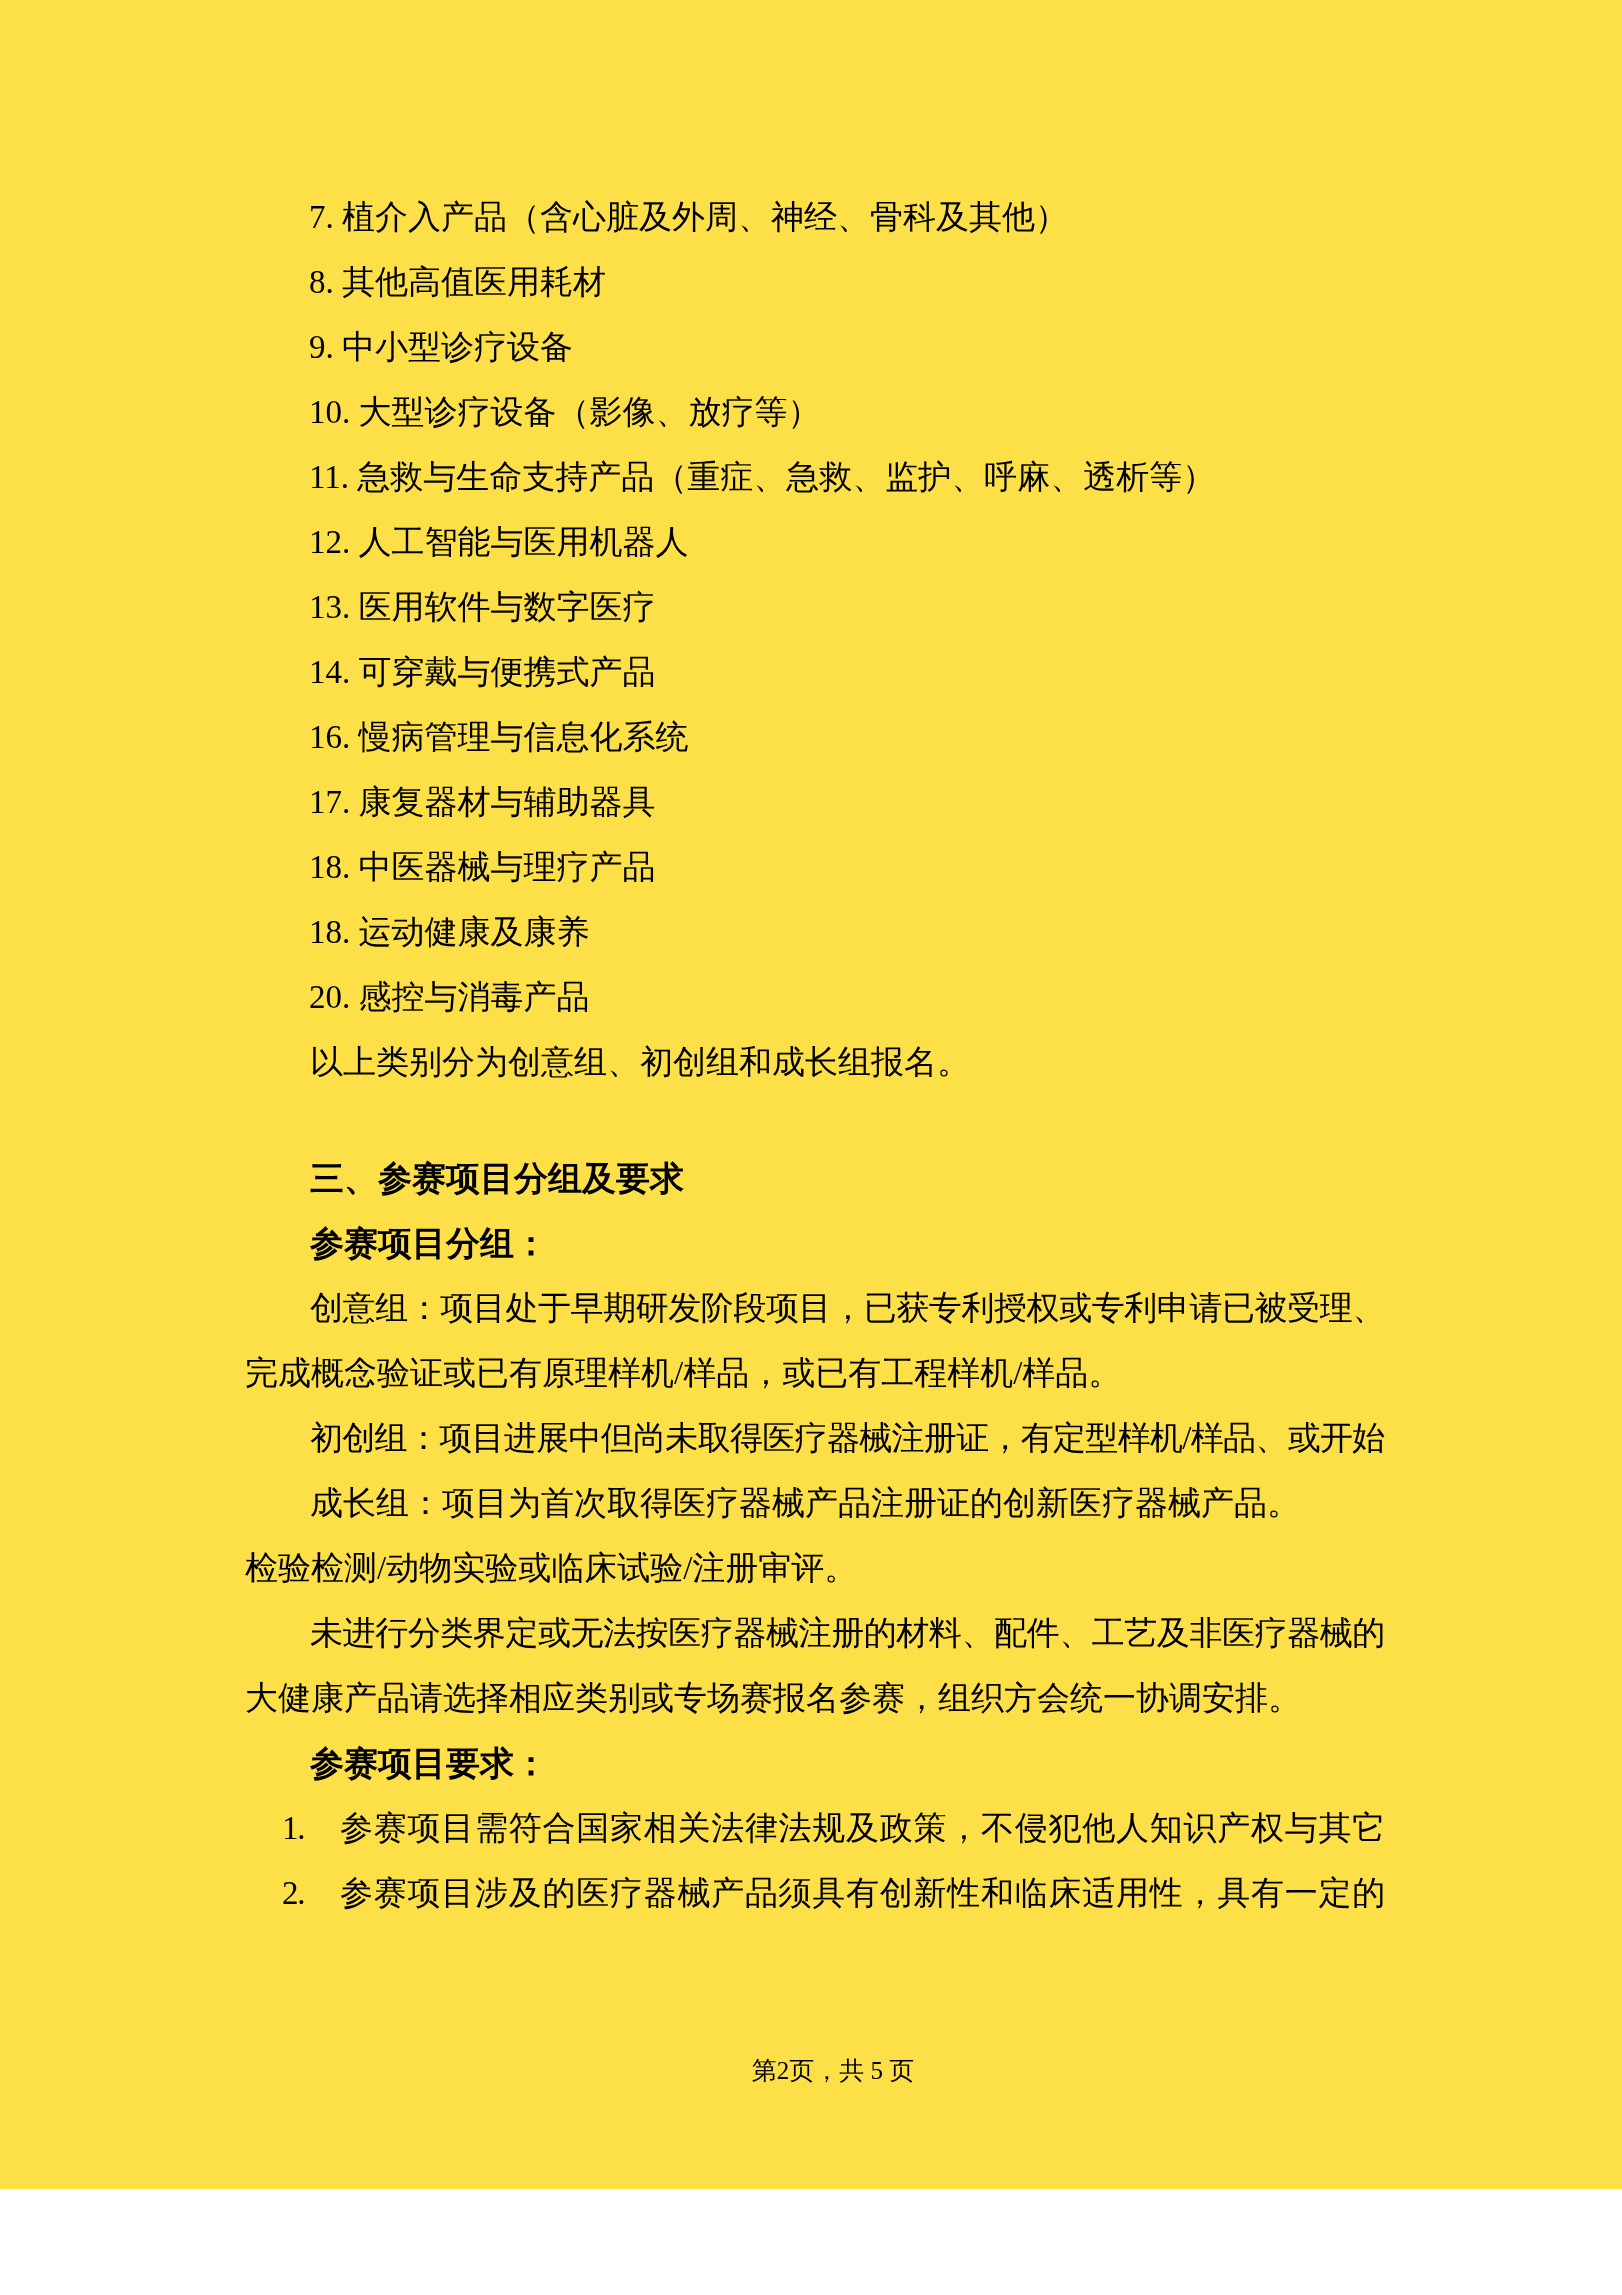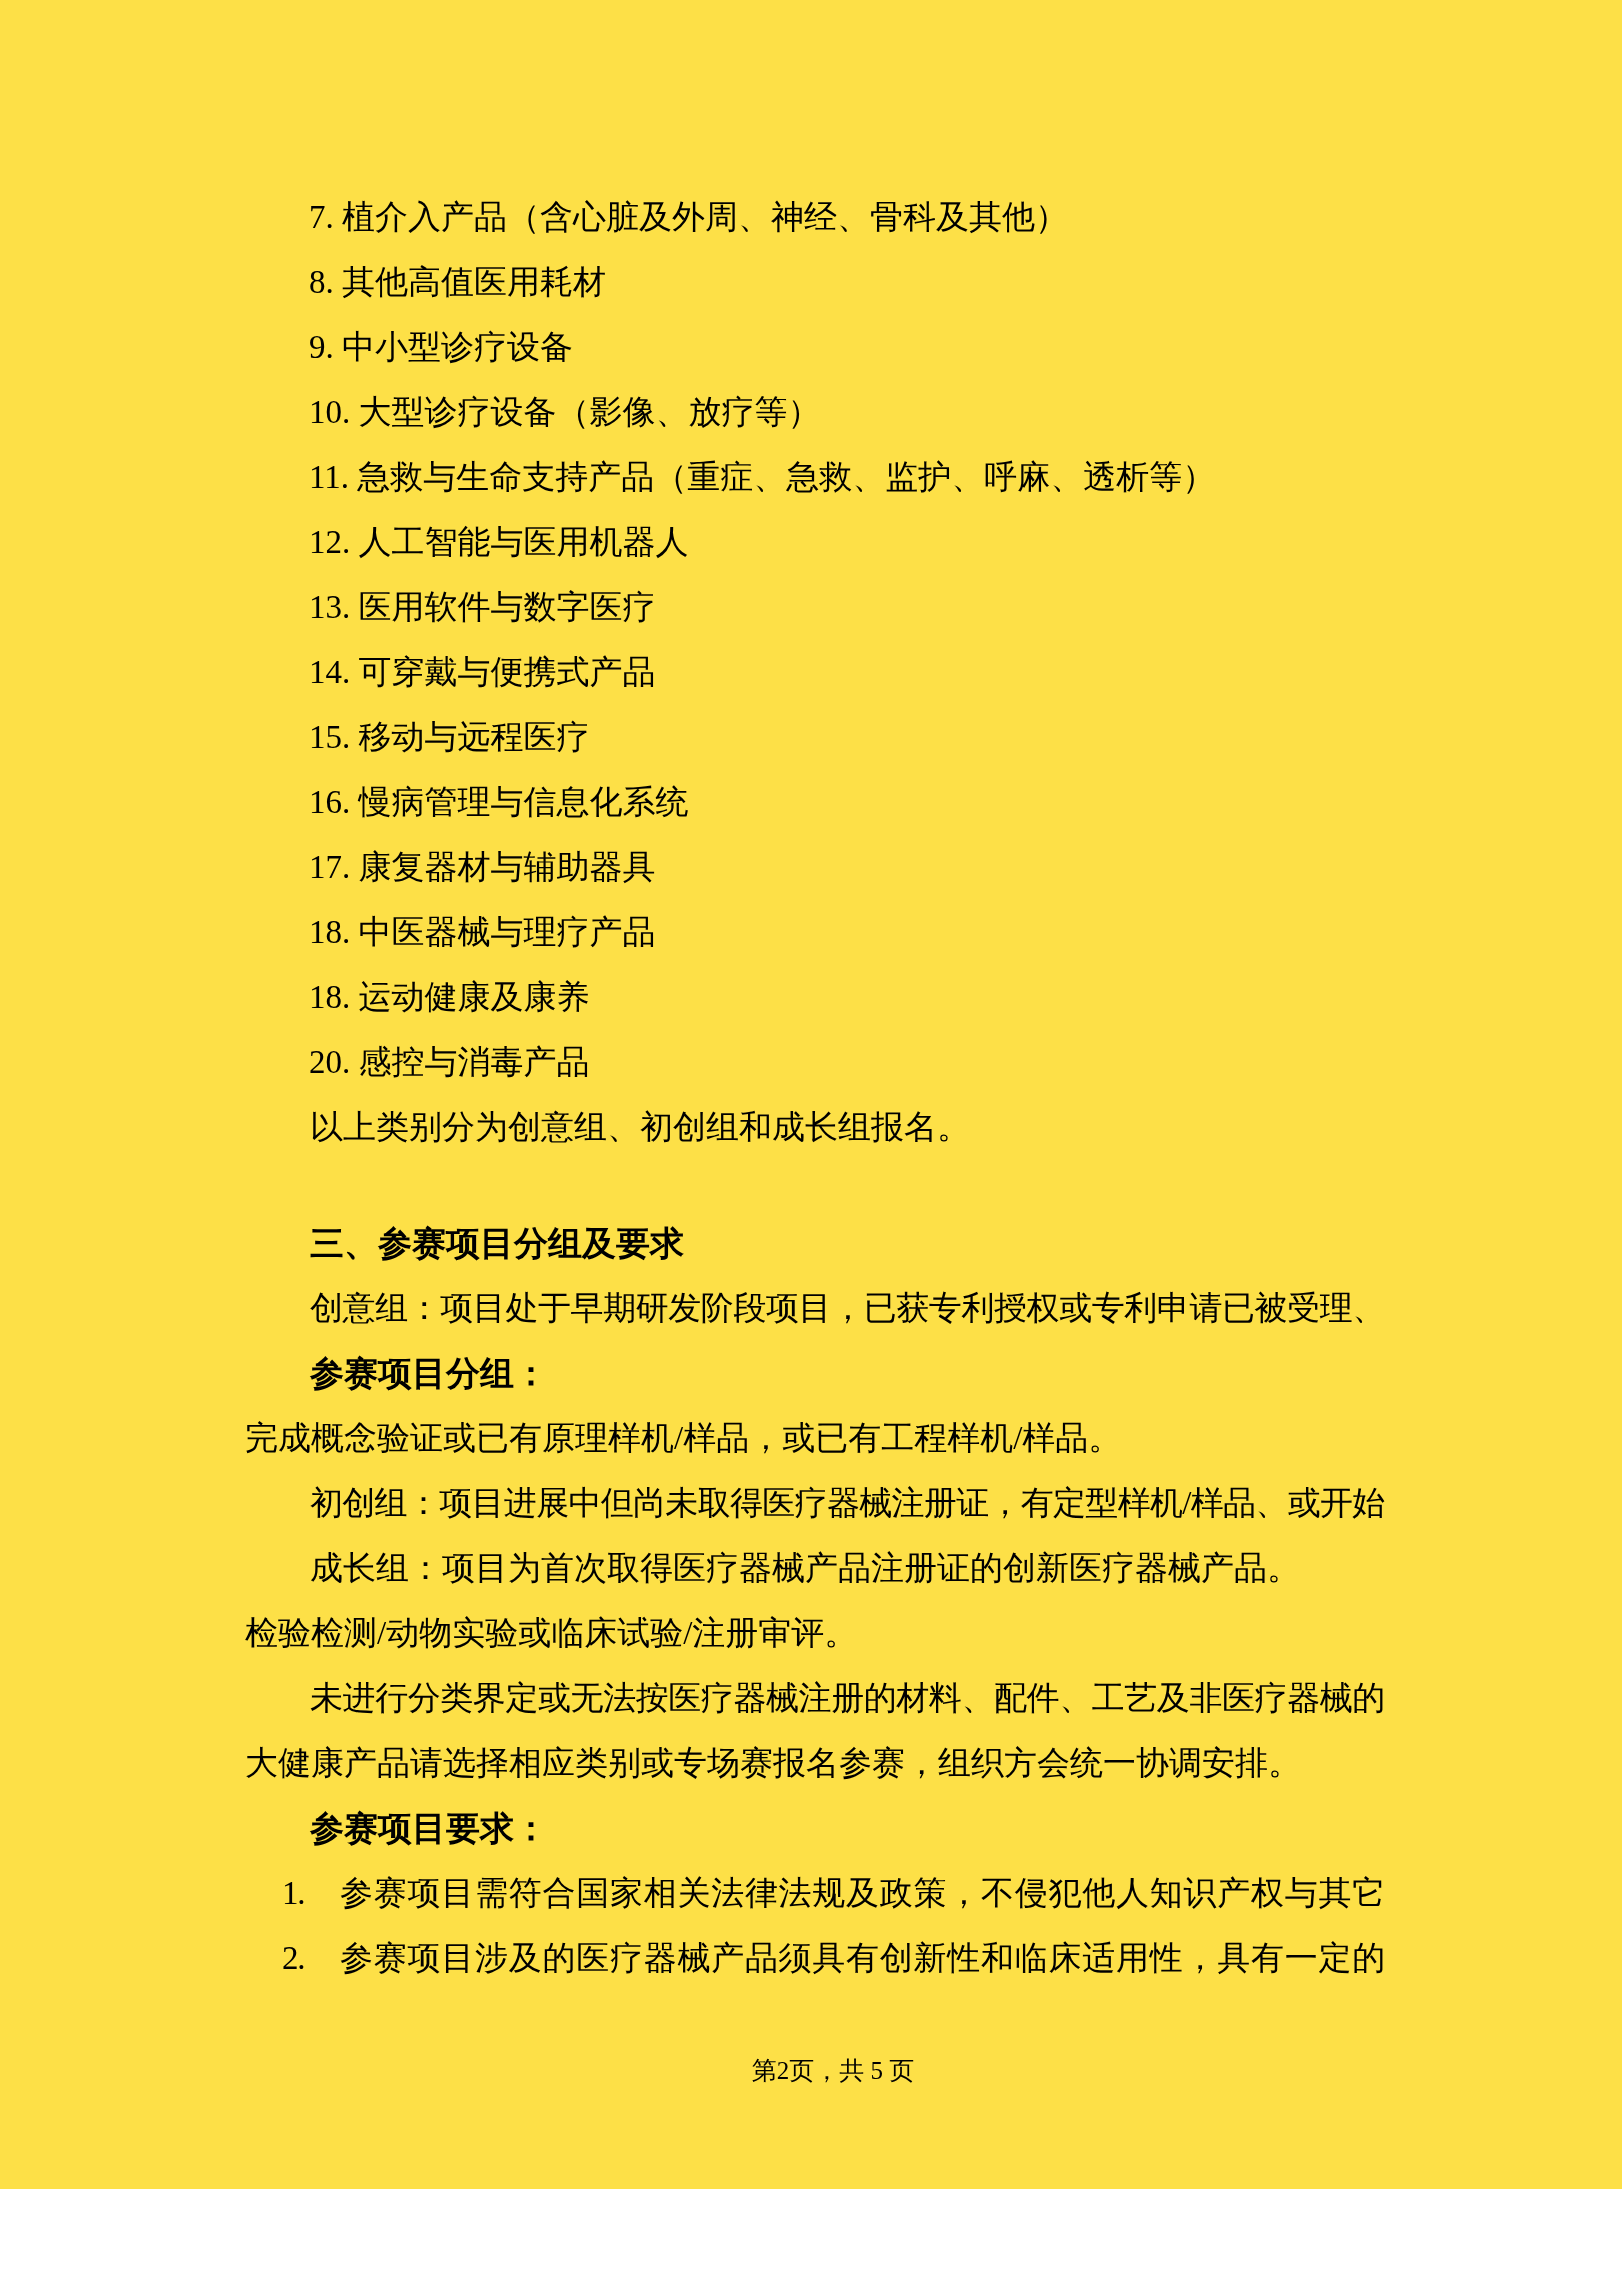--- a/index.html
+++ b/index.html
@@ -68,33 +68,32 @@
   <div class="content">
 
     <p class="line item">7. 植介入产品（含心脏及外周、神经、骨科及其他）</p>
     <p class="line item">8. 其他高值医用耗材</p>
     <p class="line item">9. 中小型诊疗设备</p>
     <p class="line item">10. 大型诊疗设备（影像、放疗等）</p>
     <p class="line item">11. 急救与生命支持产品（重症、急救、监护、呼麻、透析等）</p>
     <p class="line item">12. 人工智能与医用机器人</p>
     <p class="line item">13. 医用软件与数字医疗</p>
     <p class="line item">14. 可穿戴与便携式产品</p>
-    <p class="line item">15. 移动与远程医疗</p>
     <p class="line item">16. 慢病管理与信息化系统</p>
     <p class="line item">17. 康复器材与辅助器具</p>
     <p class="line item">18. 中医器械与理疗产品</p>
     <p class="line item">18. 运动健康及康养</p>
     <p class="line item">20. 感控与消毒产品</p>
 
     <p class="line indent">以上类别分为创意组、初创组和成长组报名。</p>
 
     <p class="line heading section-heading indent">三、参赛项目分组及要求</p>
+    <p class="line heading indent">参赛项目分组：</p>
+
     <p class="line indent fill">创意组：项目处于早期研发阶段项目，已获专利授权或专利申请已被受理、</p>
-
-    <p class="line heading indent">参赛项目分组：</p>
     <p class="line">完成概念验证或已有原理样机/样品，或已有工程样机/样品。</p>
     <p class="line indent fill">初创组：项目进展中但尚未取得医疗器械注册证，有定型样机/样品、或开始</p>
     <p class="line indent">成长组：项目为首次取得医疗器械产品注册证的创新医疗器械产品。</p>
     <p class="line">检验检测/动物实验或临床试验/注册审评。</p>
     <p class="line indent fill">未进行分类界定或无法按医疗器械注册的材料、配件、工艺及非医疗器械的</p>
     <p class="line">大健康产品请选择相应类别或专场赛报名参赛，组织方会统一协调安排。</p>
 
     <p class="line heading indent">参赛项目要求：</p>
 
     <p class="line num-indent fill">1.　参赛项目需符合国家相关法律法规及政策，不侵犯他人知识产权与其它</p>

